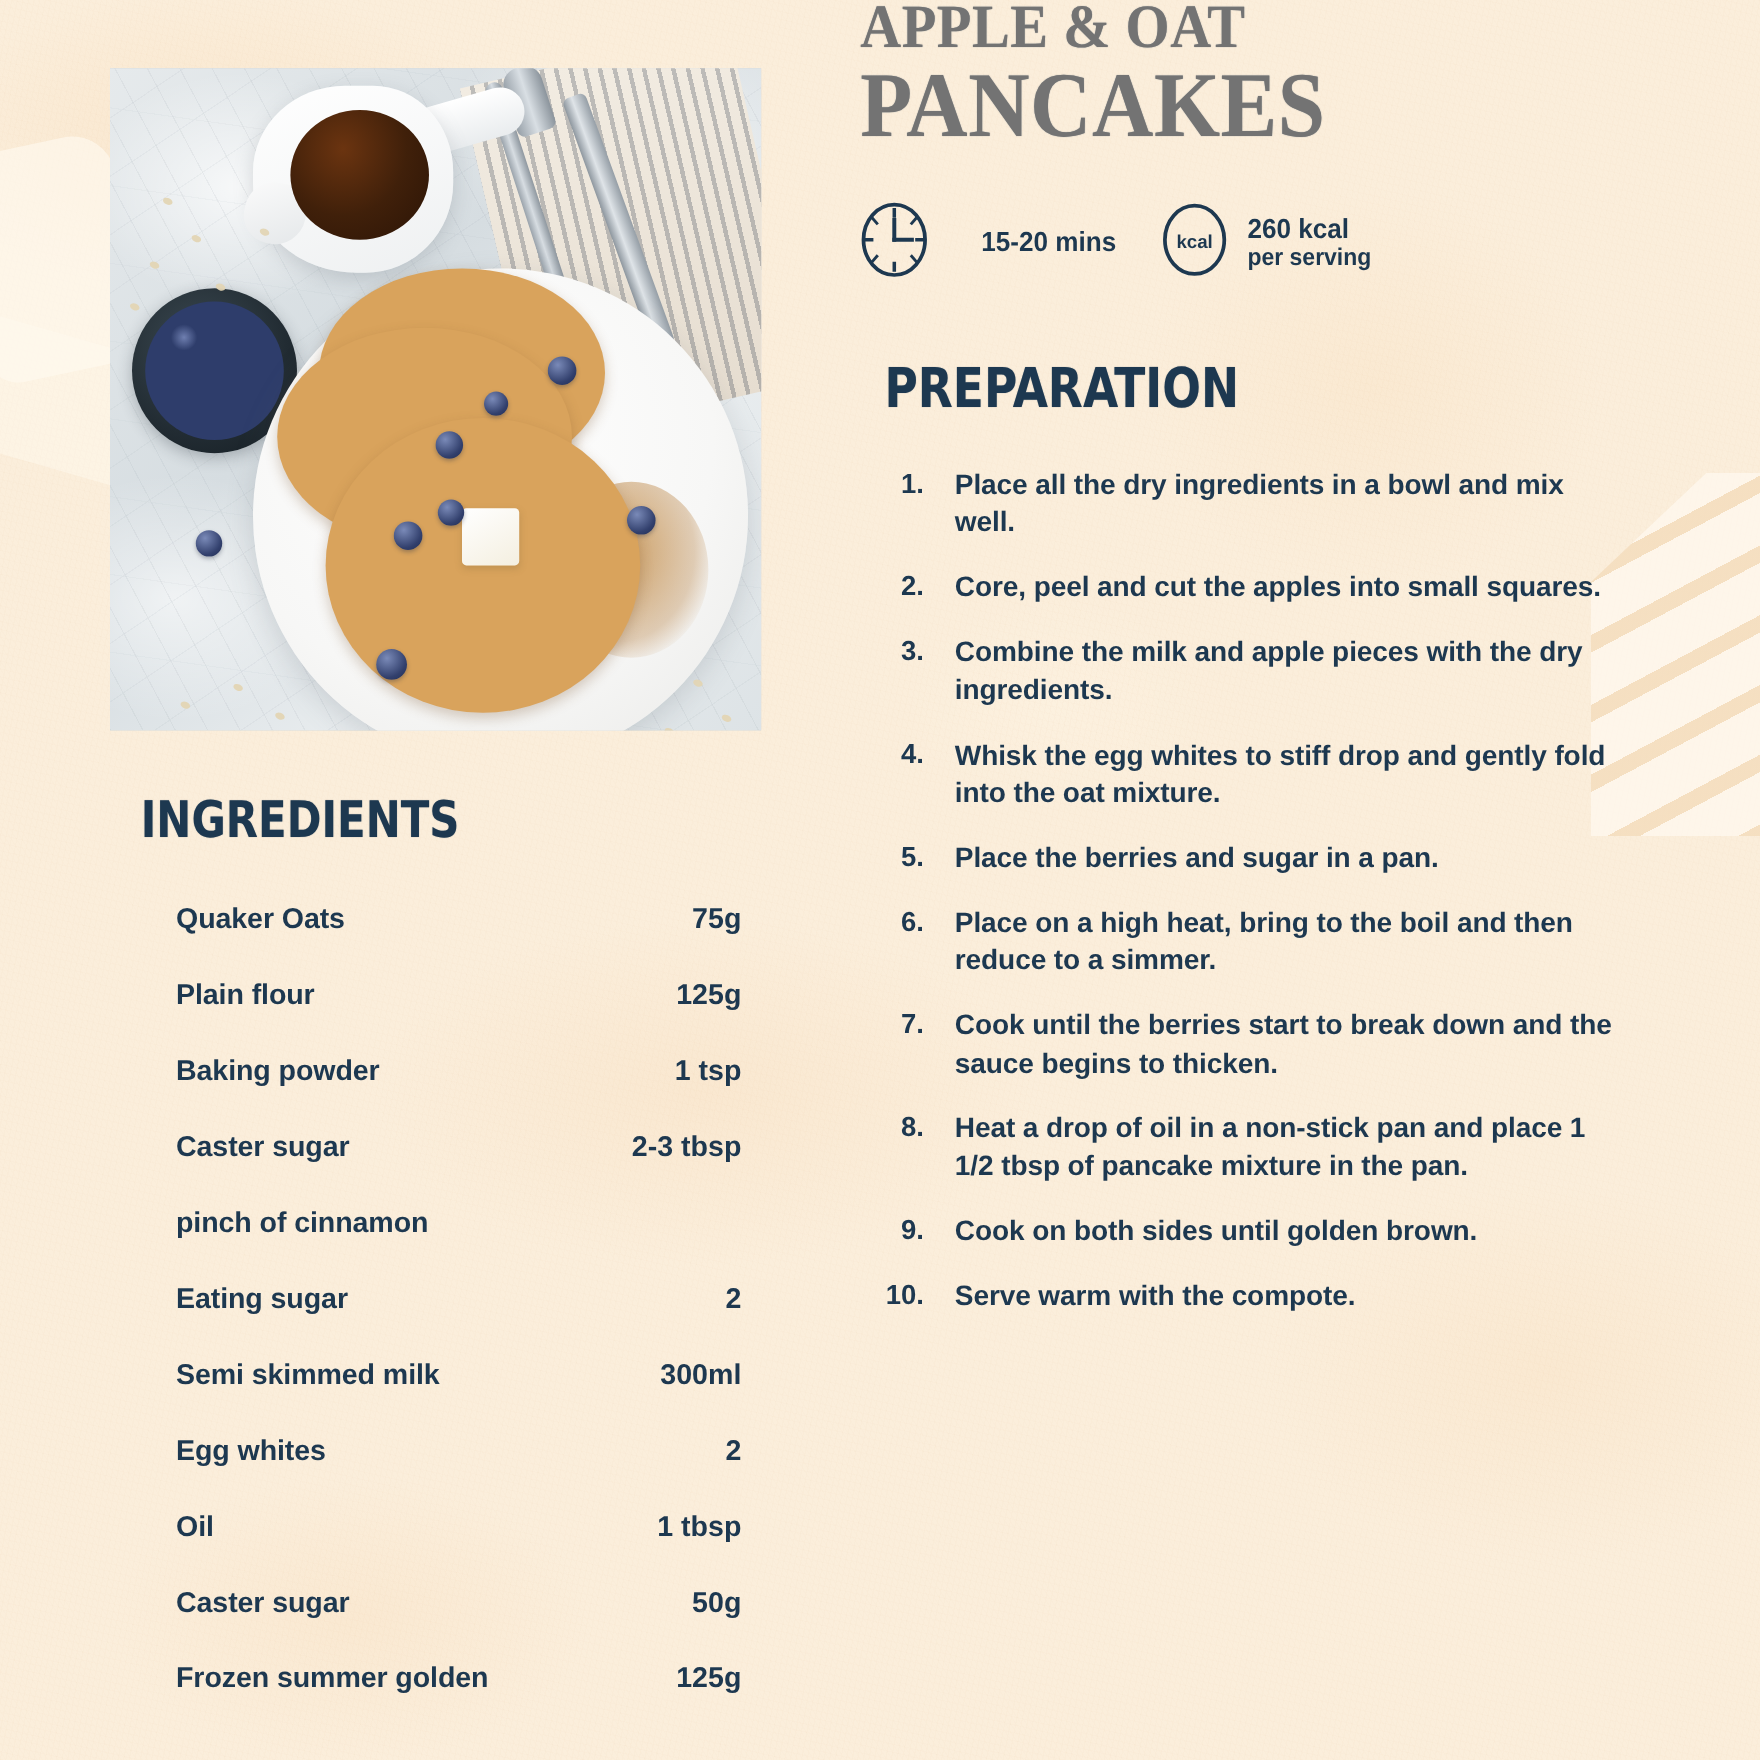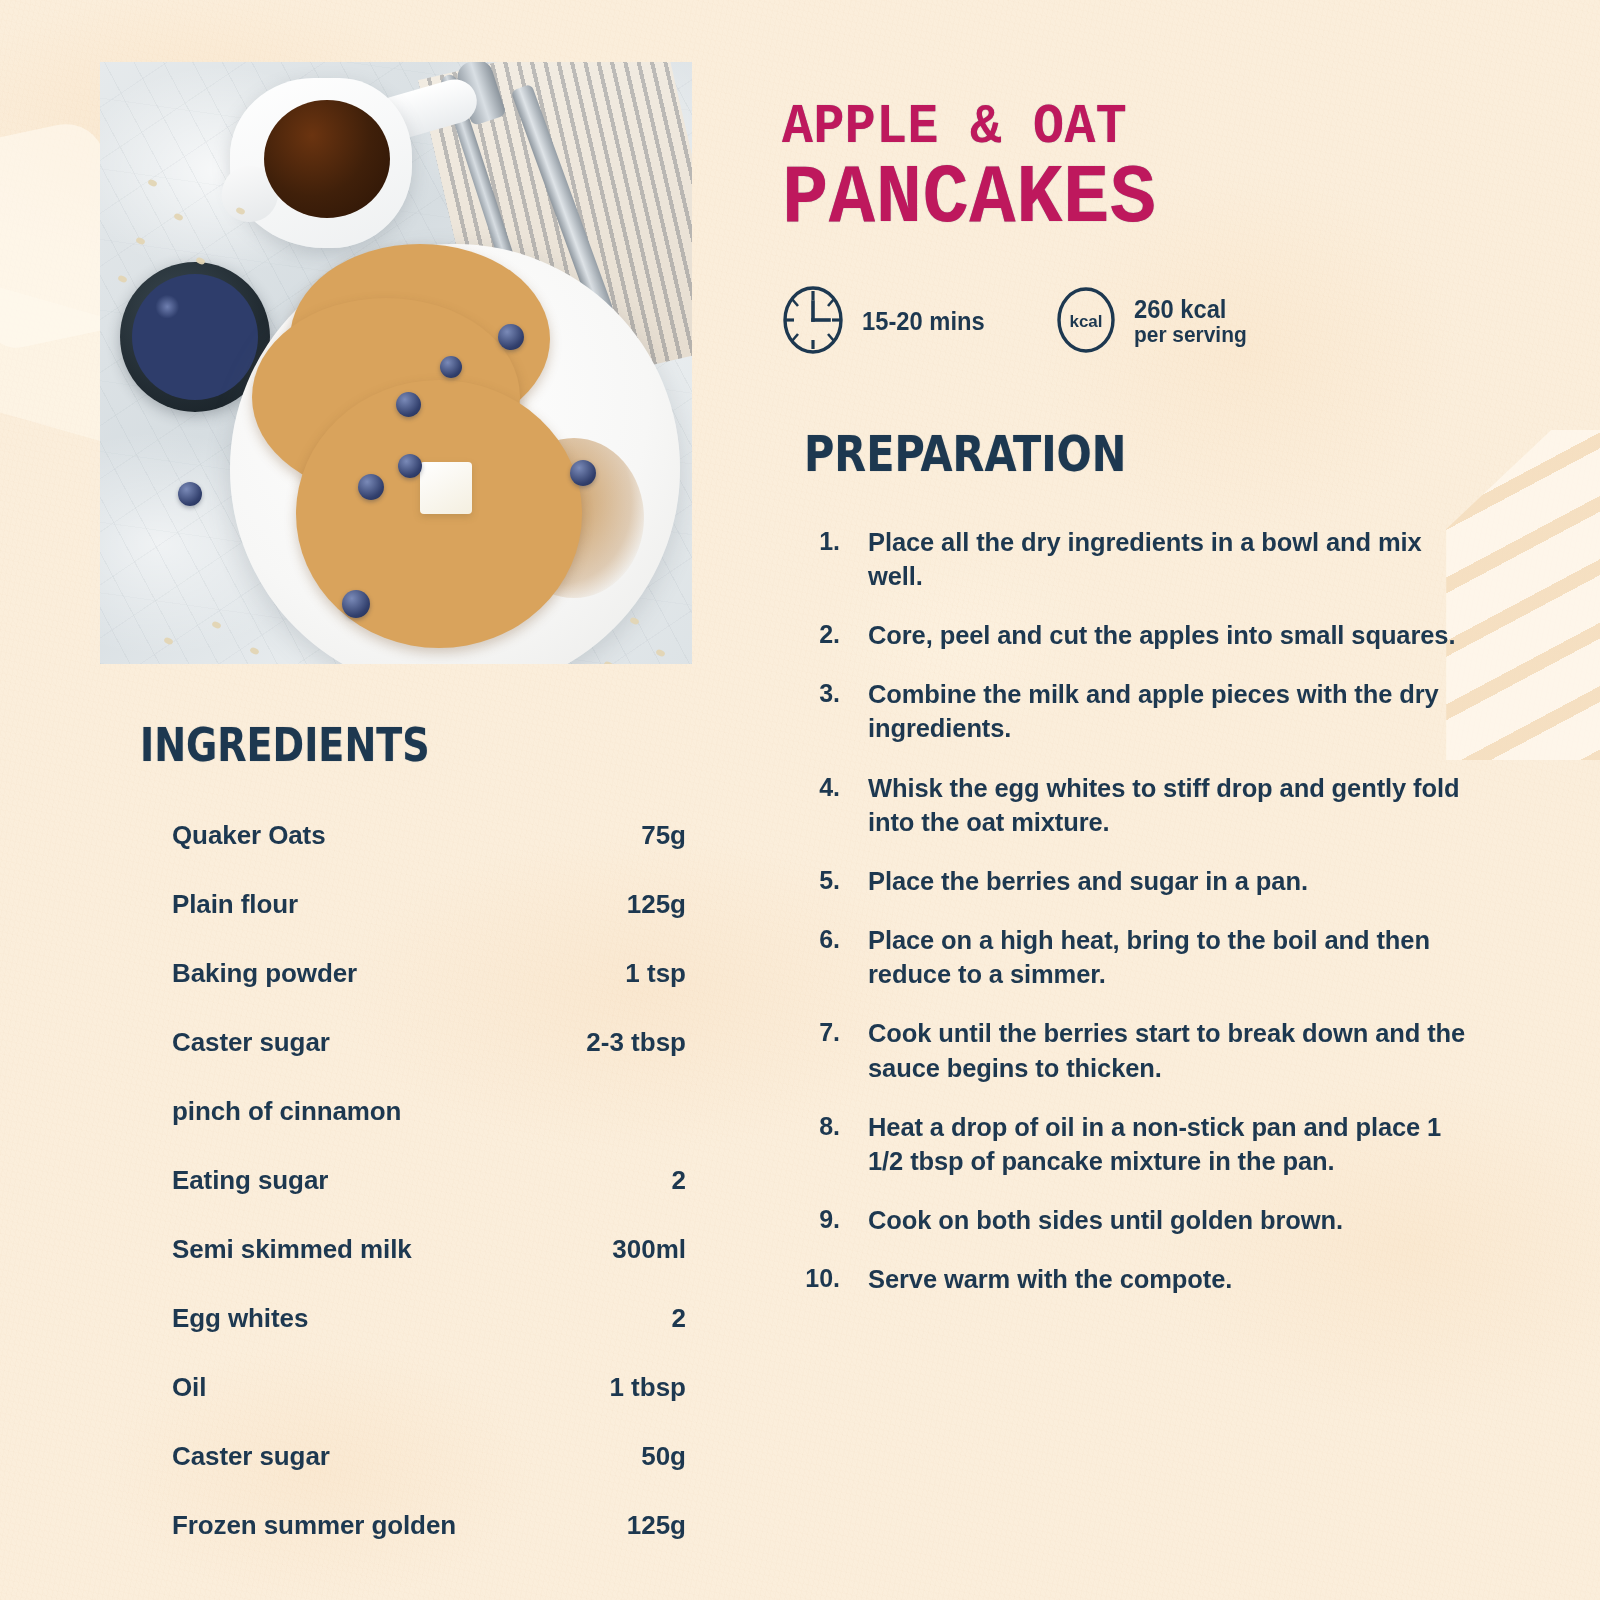--- a/index.html
+++ b/index.html
@@ -194,23 +194,22 @@
   .oat {
     position: absolute; width: 9px; height: 6px;
     background: #e3d5b4; border-radius: 50%;
     transform: rotate(22deg); opacity: .95;
   }
 
   
   #content-right { position: absolute; left: 782px; top: 0; width: 720px; }
 
   #recipe-title {
-    margin-top: 102px;
-    font-family: Liberation Mono, monospace;
-    color: #be185d;
+    font-family: Liberation Serif, serif;
+    color: #737373;
     line-height: .92;
     letter-spacing: .5px;
   }
   #title-line-1 {
     display: block;
     font-size: 56px; font-weight: 700;
     transform: scaleX(.92); transform-origin: left center;
     text-shadow: 0 0 1px rgba(29,56,80,.5);
   }
   #title-line-2 {
@@ -220,21 +219,21 @@
     transform: scaleX(.92); transform-origin: left center;
     text-shadow: 0 0 1px rgba(29,56,80,.5);
   }
 
   
   #meta-row {
     display: flex; align-items: center;
     margin-top: 48px; gap: 0;
   }
   .meta-item { display: flex; align-items: center; }
-  #meta-time { width: 274px; }
+  #meta-time { width: 274px; gap: 30px; }
   #meta-serves { width: 254px; }
   .meta-icon { flex: 0 0 auto; }
   .meta-text {
     font-family: "Liberation Sans Narrow", "Liberation Sans", sans-serif;
     font-weight: 700; font-size: 25px; color: #1d3850;
     margin-left: 18px; white-space: nowrap;
     transform: scaleX(.95); transform-origin: left center;
   }
   .meta-text.two-line { line-height: 1.08; font-size: 25px; }
   .meta-text .meta-sub { display: block; font-size: 22px; }
@@ -255,21 +254,21 @@
     line-height: 1.34;
   }
   .prep-text {
     margin-left: 28px;
     font-size: 25.5px; font-weight: 600; color: #1d3850;
     line-height: 1.34; max-width: 600px;
     letter-spacing: -.1px;
   }
 
   
-  #ingredients-section { position: absolute; left: 140px; top: 718px; width: 546px; }
+  #ingredients-section { position: absolute; left: 128px; top: 718px; width: 546px; }
   #ingredients-heading {
     font-family: "Liberation Sans Narrow", "DejaVu Sans Condensed", "Liberation Sans", sans-serif;
     font-size: 46px; font-weight: 700; color: #1d3850;
     transform: scaleX(.92); transform-origin: left center;
     text-shadow: 0 0 1px rgba(29,56,80,.45);
   }
   #ingredients-list { margin-top: 48px; margin-left: 32px; }
   .ingredient-row {
     display: flex; justify-content: space-between; align-items: baseline;
     margin-bottom: 38px;

